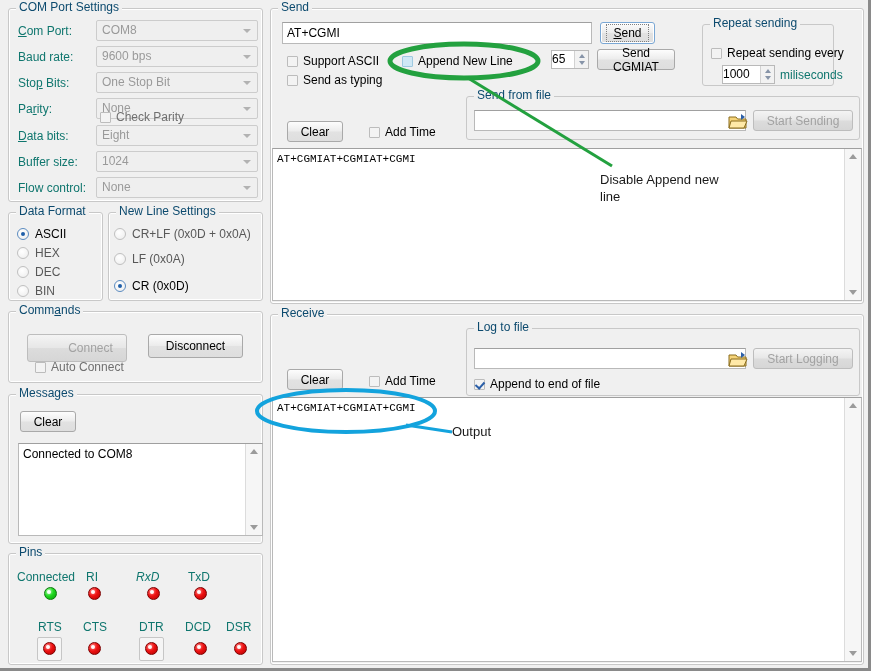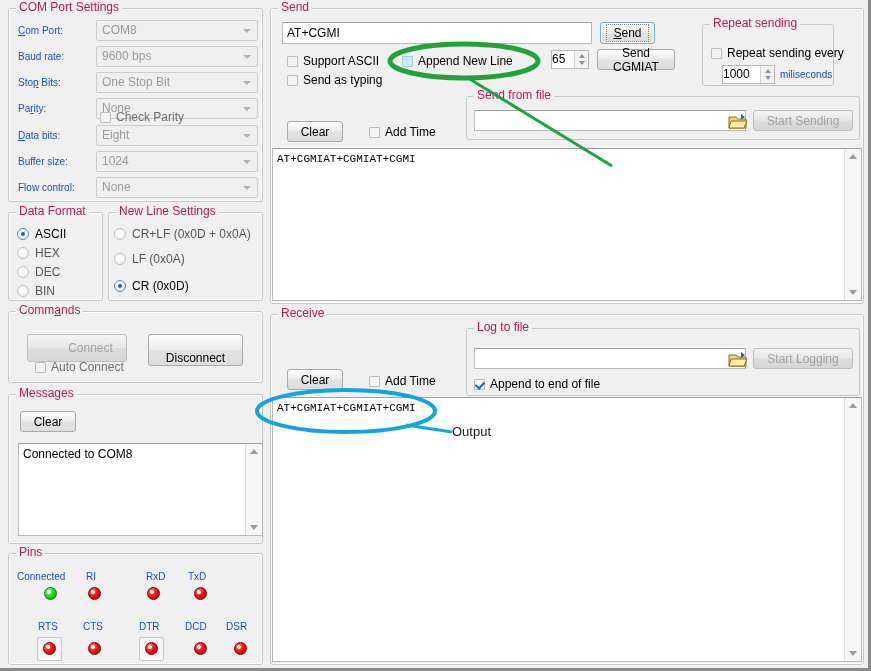--- a/index.html
+++ b/index.html
@@ -15,24 +15,24 @@
     background:#f0f0f0;
     border-right:3px solid #8a8a8a;
     border-bottom:3px solid #8a8a8a;
     box-sizing:border-box;
   }
   
   .gb{position:absolute;border:1px solid #c8c8c8;border-radius:3px;background:transparent;box-sizing:border-box;}
   .gb.dbl{box-shadow:inset 0 0 0 1px #ffffff;}
   .gb > .legend{
     position:absolute;top:-8px;left:7px;background:#f0f0f0;
-    padding:0 3px;font-size:12px;color:#be185d;line-height:13px;white-space:nowrap;
-  }
-  
-  .lbl{position:absolute;font-size:10px;color:#1d4ed8;white-space:nowrap;line-height:14px;}
+    padding:0 3px;font-size:12px;color:#0c4a6e;line-height:13px;white-space:nowrap;
+  }
+  
+  .lbl{position:absolute;font-size:12px;color:#0f766e;white-space:nowrap;line-height:14px;}
   .lbl u{text-decoration:underline;}
   
   .combo{
     position:absolute;box-sizing:border-box;
     background:#efefef;border:1px solid #cccccc;border-radius:2px;
     color:#9a9a9a;font-size:12px;line-height:18px;padding-left:5px;
     white-space:nowrap;overflow:hidden;
   }
   .combo .arw{
     position:absolute;right:6px;top:50%;margin-top:-2px;
@@ -212,21 +212,21 @@
     <span class="dot"></span>
     <span>CR (0x0D)</span>
   </div>
 
   <div class="gb dbl" style="left:8px;top:311px;width:255px;height:72px;">
     <span class="legend">Comm<u>a</u>nds</span>
   </div>
   <div class="btn dis" style="left:27px;top:334px;width:100px;height:28px;padding-left:27px;">
     <span>Connect</span>
   </div>
-  <div class="btn" style="left:148px;top:334px;width:95px;height:32px;align-items:flex-end;">
+  <div class="btn" style="left:148px;top:334px;width:95px;height:24px;">
     <span>Disconnect</span>
   </div>
   <div class="cb dis" style="left:35px;top:360px;align-items:center;">
     <span class="box"></span>
     <span>Auto Connect</span>
   </div>
 
   <div class="gb dbl" style="left:8px;top:394px;width:255px;height:150px;">
     <span class="legend">Messages</span>
   </div>
@@ -248,21 +248,21 @@
   <div class="lbl" style="left:17px;top:570px;">Connected</div>
   <div class="led green" style="left:44px;top:587px;">
       <span class="hi"></span>
     </div>
 
   <div class="lbl" style="left:86px;top:570px;">RI</div>
   <div class="led red" style="left:88px;top:587px;">
       <span class="hi"></span>
     </div>
 
-  <div class="lbl" style="left:146px;top:570px;">RxD</div>
+  <div class="lbl" style="left:136px;top:570px;font-style:italic;">RxD</div>
   <div class="led red" style="left:147px;top:587px;">
       <span class="hi"></span>
     </div>
 
   <div class="lbl" style="left:188px;top:570px;">TxD</div>
   <div class="led red" style="left:194px;top:587px;">
       <span class="hi"></span>
     </div>
 
   <div class="lbl" style="left:38px;top:620px;">RTS</div>
@@ -413,15 +413,17 @@
     </div>
   </div>
 
   <svg class="anno" style="left:0;top:0;width:871px;height:671px;" viewBox="0 0 871 671">
     <ellipse cx="464" cy="61" rx="74" ry="17" fill="none" stroke="#23a13f" stroke-width="5"></ellipse>
     <path d="M468 78 L612 166" fill="none" stroke="#23a13f" stroke-width="3"></path>
     <ellipse cx="346" cy="411" rx="89" ry="21" fill="none" stroke="#13a3dd" stroke-width="4"></ellipse>
     <path d="M406 425 L452 432" fill="none" stroke="#13a3dd" stroke-width="3"></path>
   </svg>
 
+  <div class="anno-text" style="left:600px;top:171px;width:170px;">Disable Append new
+line</div>
   <div class="anno-text" style="left:452px;top:423px;">Output</div>
 
 </div>
 
 </body></html>

